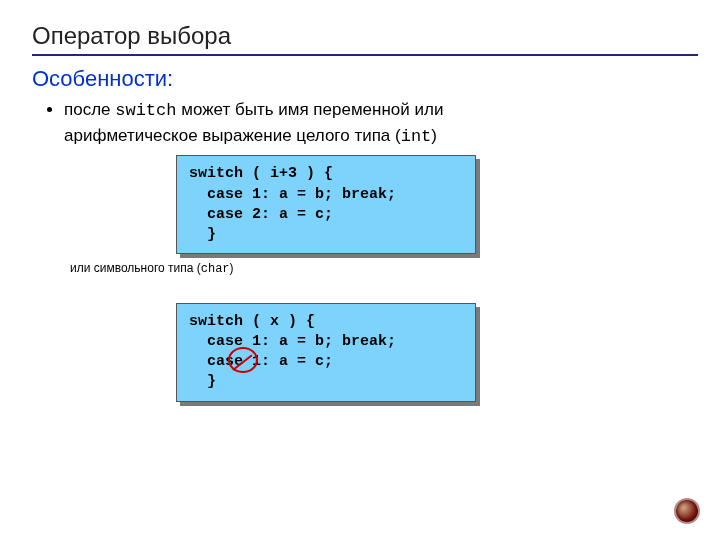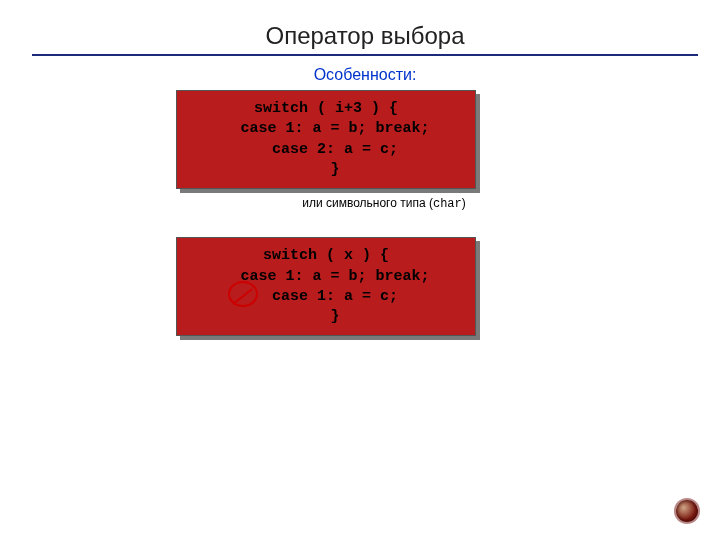--- a/index.html
+++ b/index.html
@@ -8,36 +8,35 @@
     width: 720px;
     height: 540px;
     background: #fff;
     font-family: Arial, Helvetica, sans-serif;
     color: #000;
     position: relative;
     overflow: hidden;
   }
   .slide {
     padding: 22px 22px 0 32px;
-    text-align: center;
   }
   .title {
     font-size: 24px;
     color: #222;
     margin: 0 0 4px 0;
     font-weight: 400;
   }
   .hr {
     border: none;
     border-top: 2px solid #1b2a7a;
     margin: 4px 0 10px 0;
   }
   .subhead {
     color: #0033cc;
-    font-size: 16px;
+    font-size: 22px;
     margin: 6px 0 6px 0;
   }
   .body {
     font-size: 17px;
     line-height: 1.45;
     padding-left: 6px;
   }
   ul.bul {
     margin: 4px 0 0 0;
     padding-left: 26px;
@@ -53,21 +52,21 @@
     width: 300px;
     position: relative;
   }
   .codebox-shadow {
     position: absolute;
     top: 4px; left: 4px; right: -4px; bottom: -4px;
     background: #7a7a7a;
   }
   .codebox {
     position: relative;
-    background: #b91c1c;
+    background: #7dd3fc;
     border: 1px solid #555;
     padding: 8px 12px;
     font-family: "Courier New", monospace;
     font-size: 15px;
     font-weight: bold;
     line-height: 1.35;
     white-space: pre;
   }
   .after-code {
     margin-top: 6px;
@@ -109,20 +108,26 @@
 <body>
 
 <div class="slide">
 
   <h1 class="title">Оператор выбора</h1>
   <hr class="hr">
 
   <div class="subhead">Особенности:</div>
 
   <div class="body">
+    <ul class="bul">
+      <li>
+        <span>после </span><span class="mono">switch</span><span> может быть имя переменной или</span><br>
+        <span>арифметическое выражение целого типа (</span><span class="mono">int</span><span>)</span>
+      </li>
+    </ul>
 
     <div class="codebox-wrap">
       <div class="codebox-shadow"></div>
       <div class="codebox">switch ( i+3 ) {
   case 1: a = b; break;
   case 2: a = c;
   }</div>
     </div>
 
     <div class="after-code">

